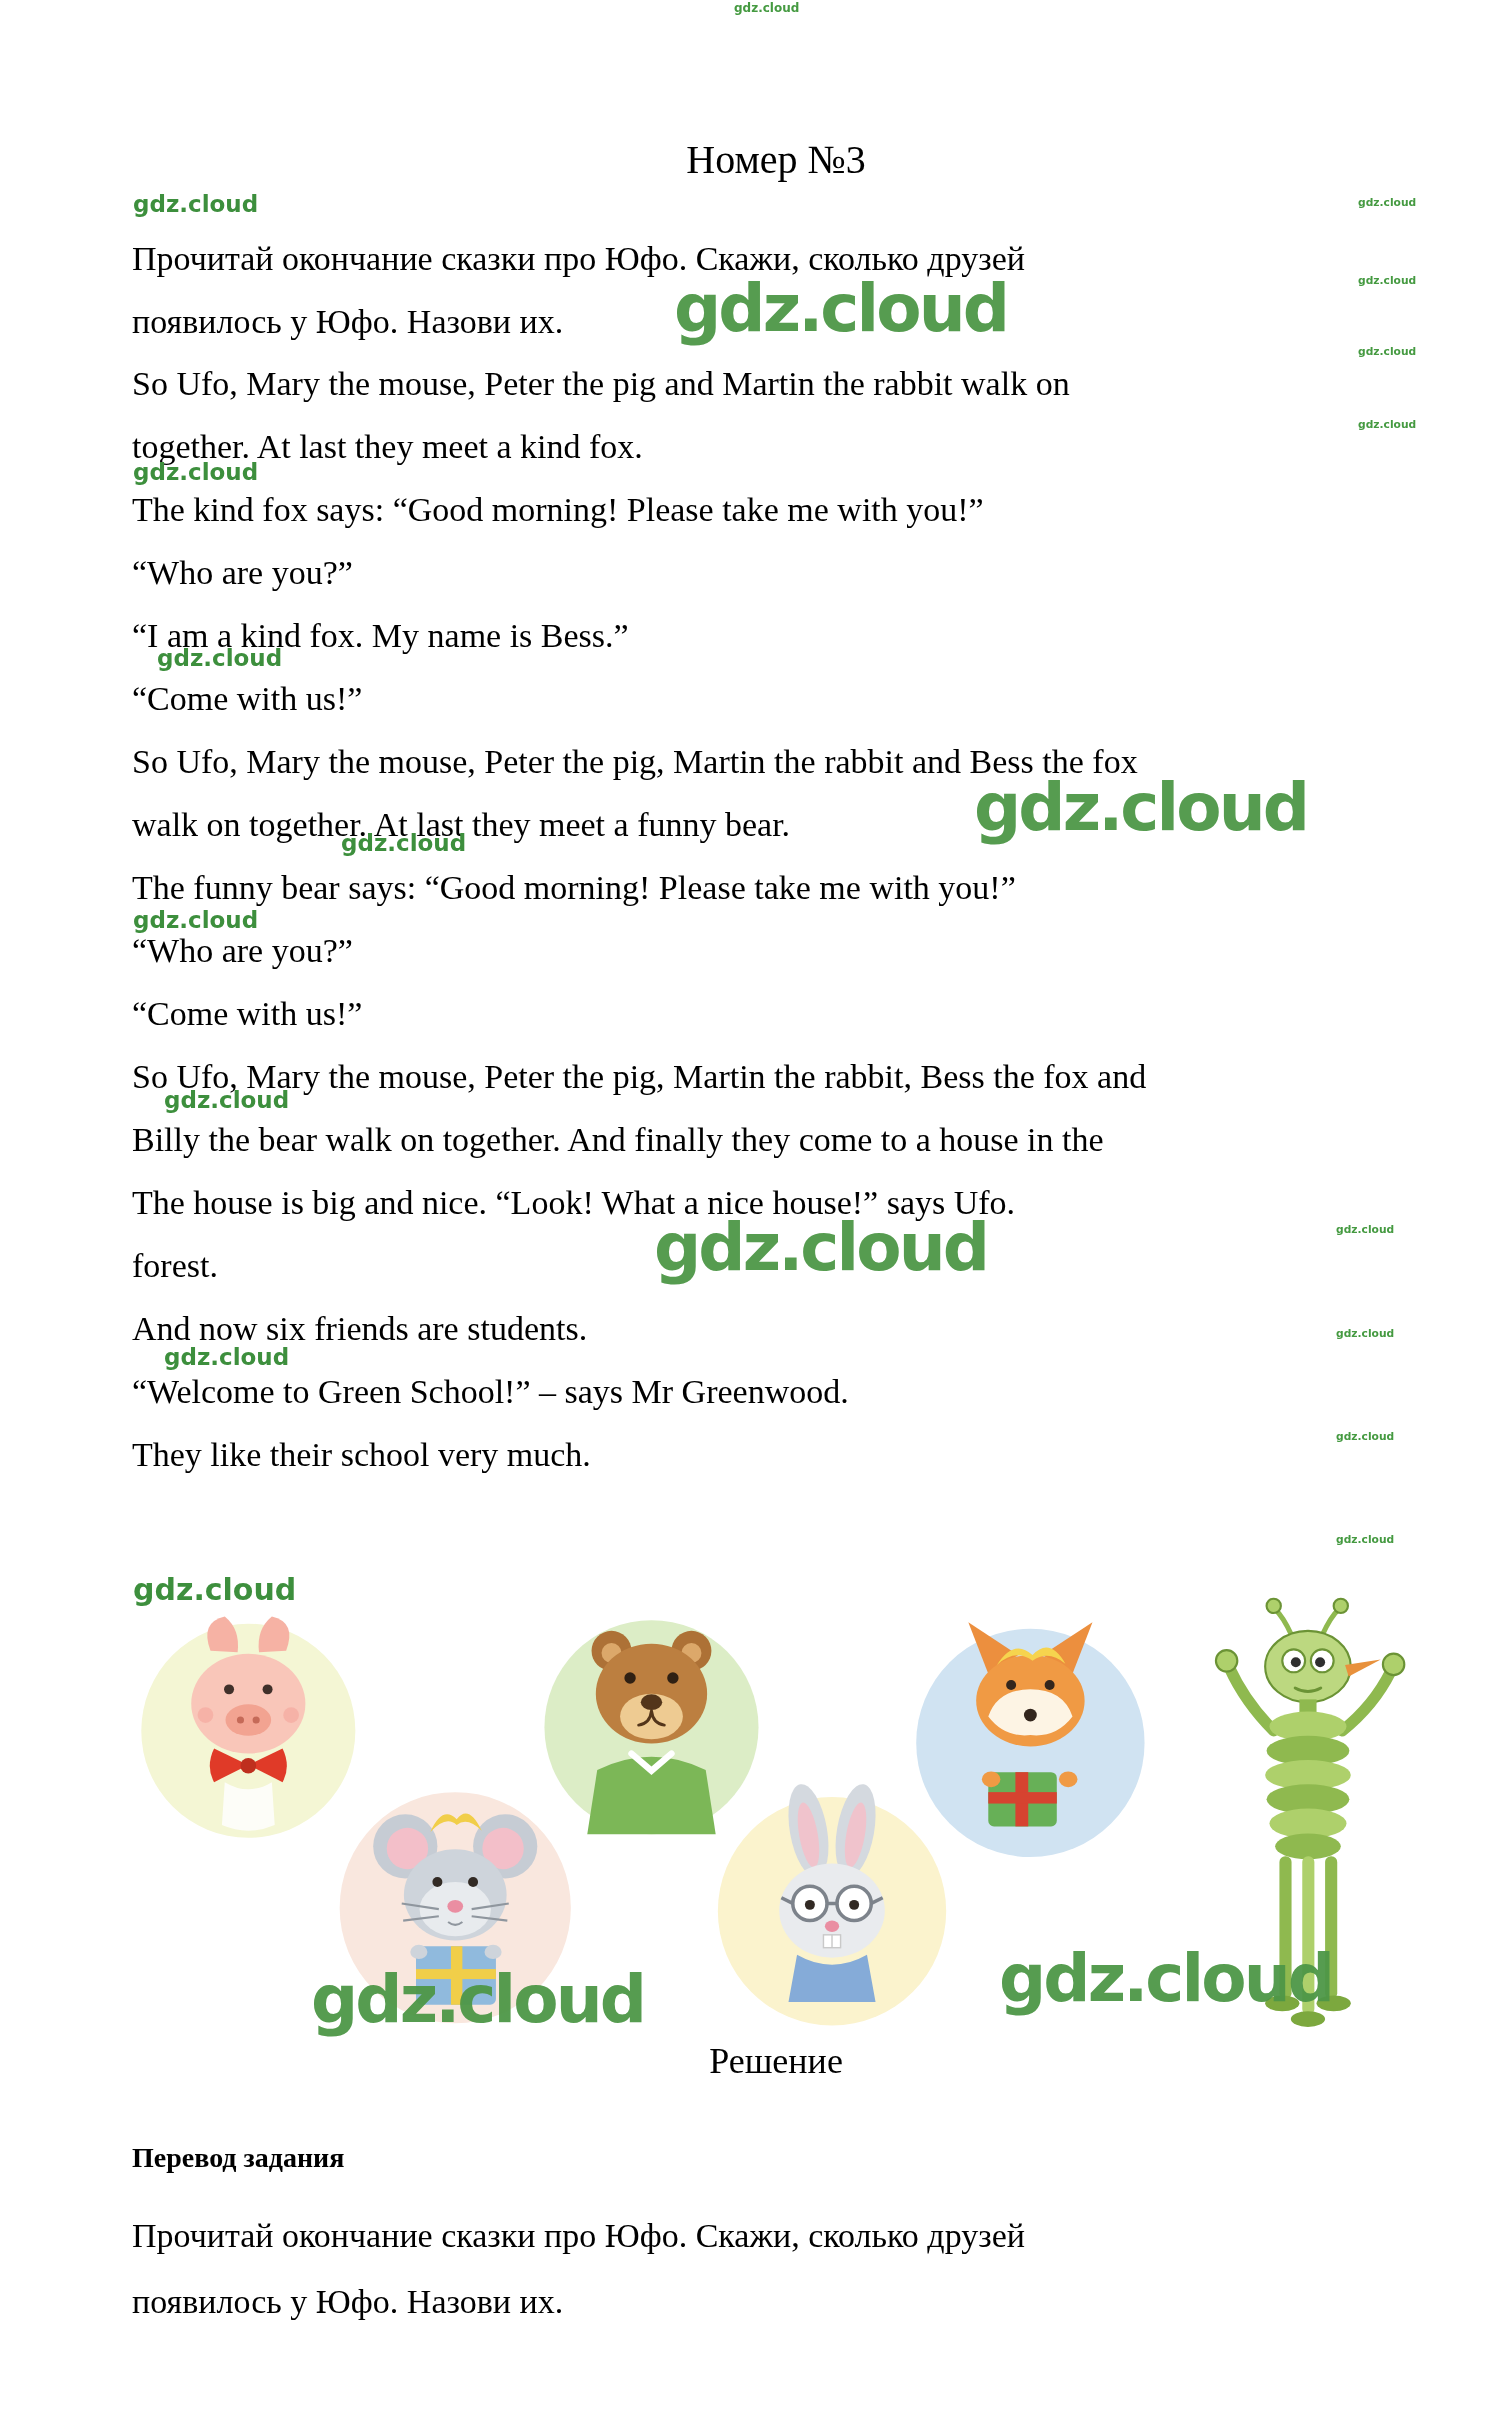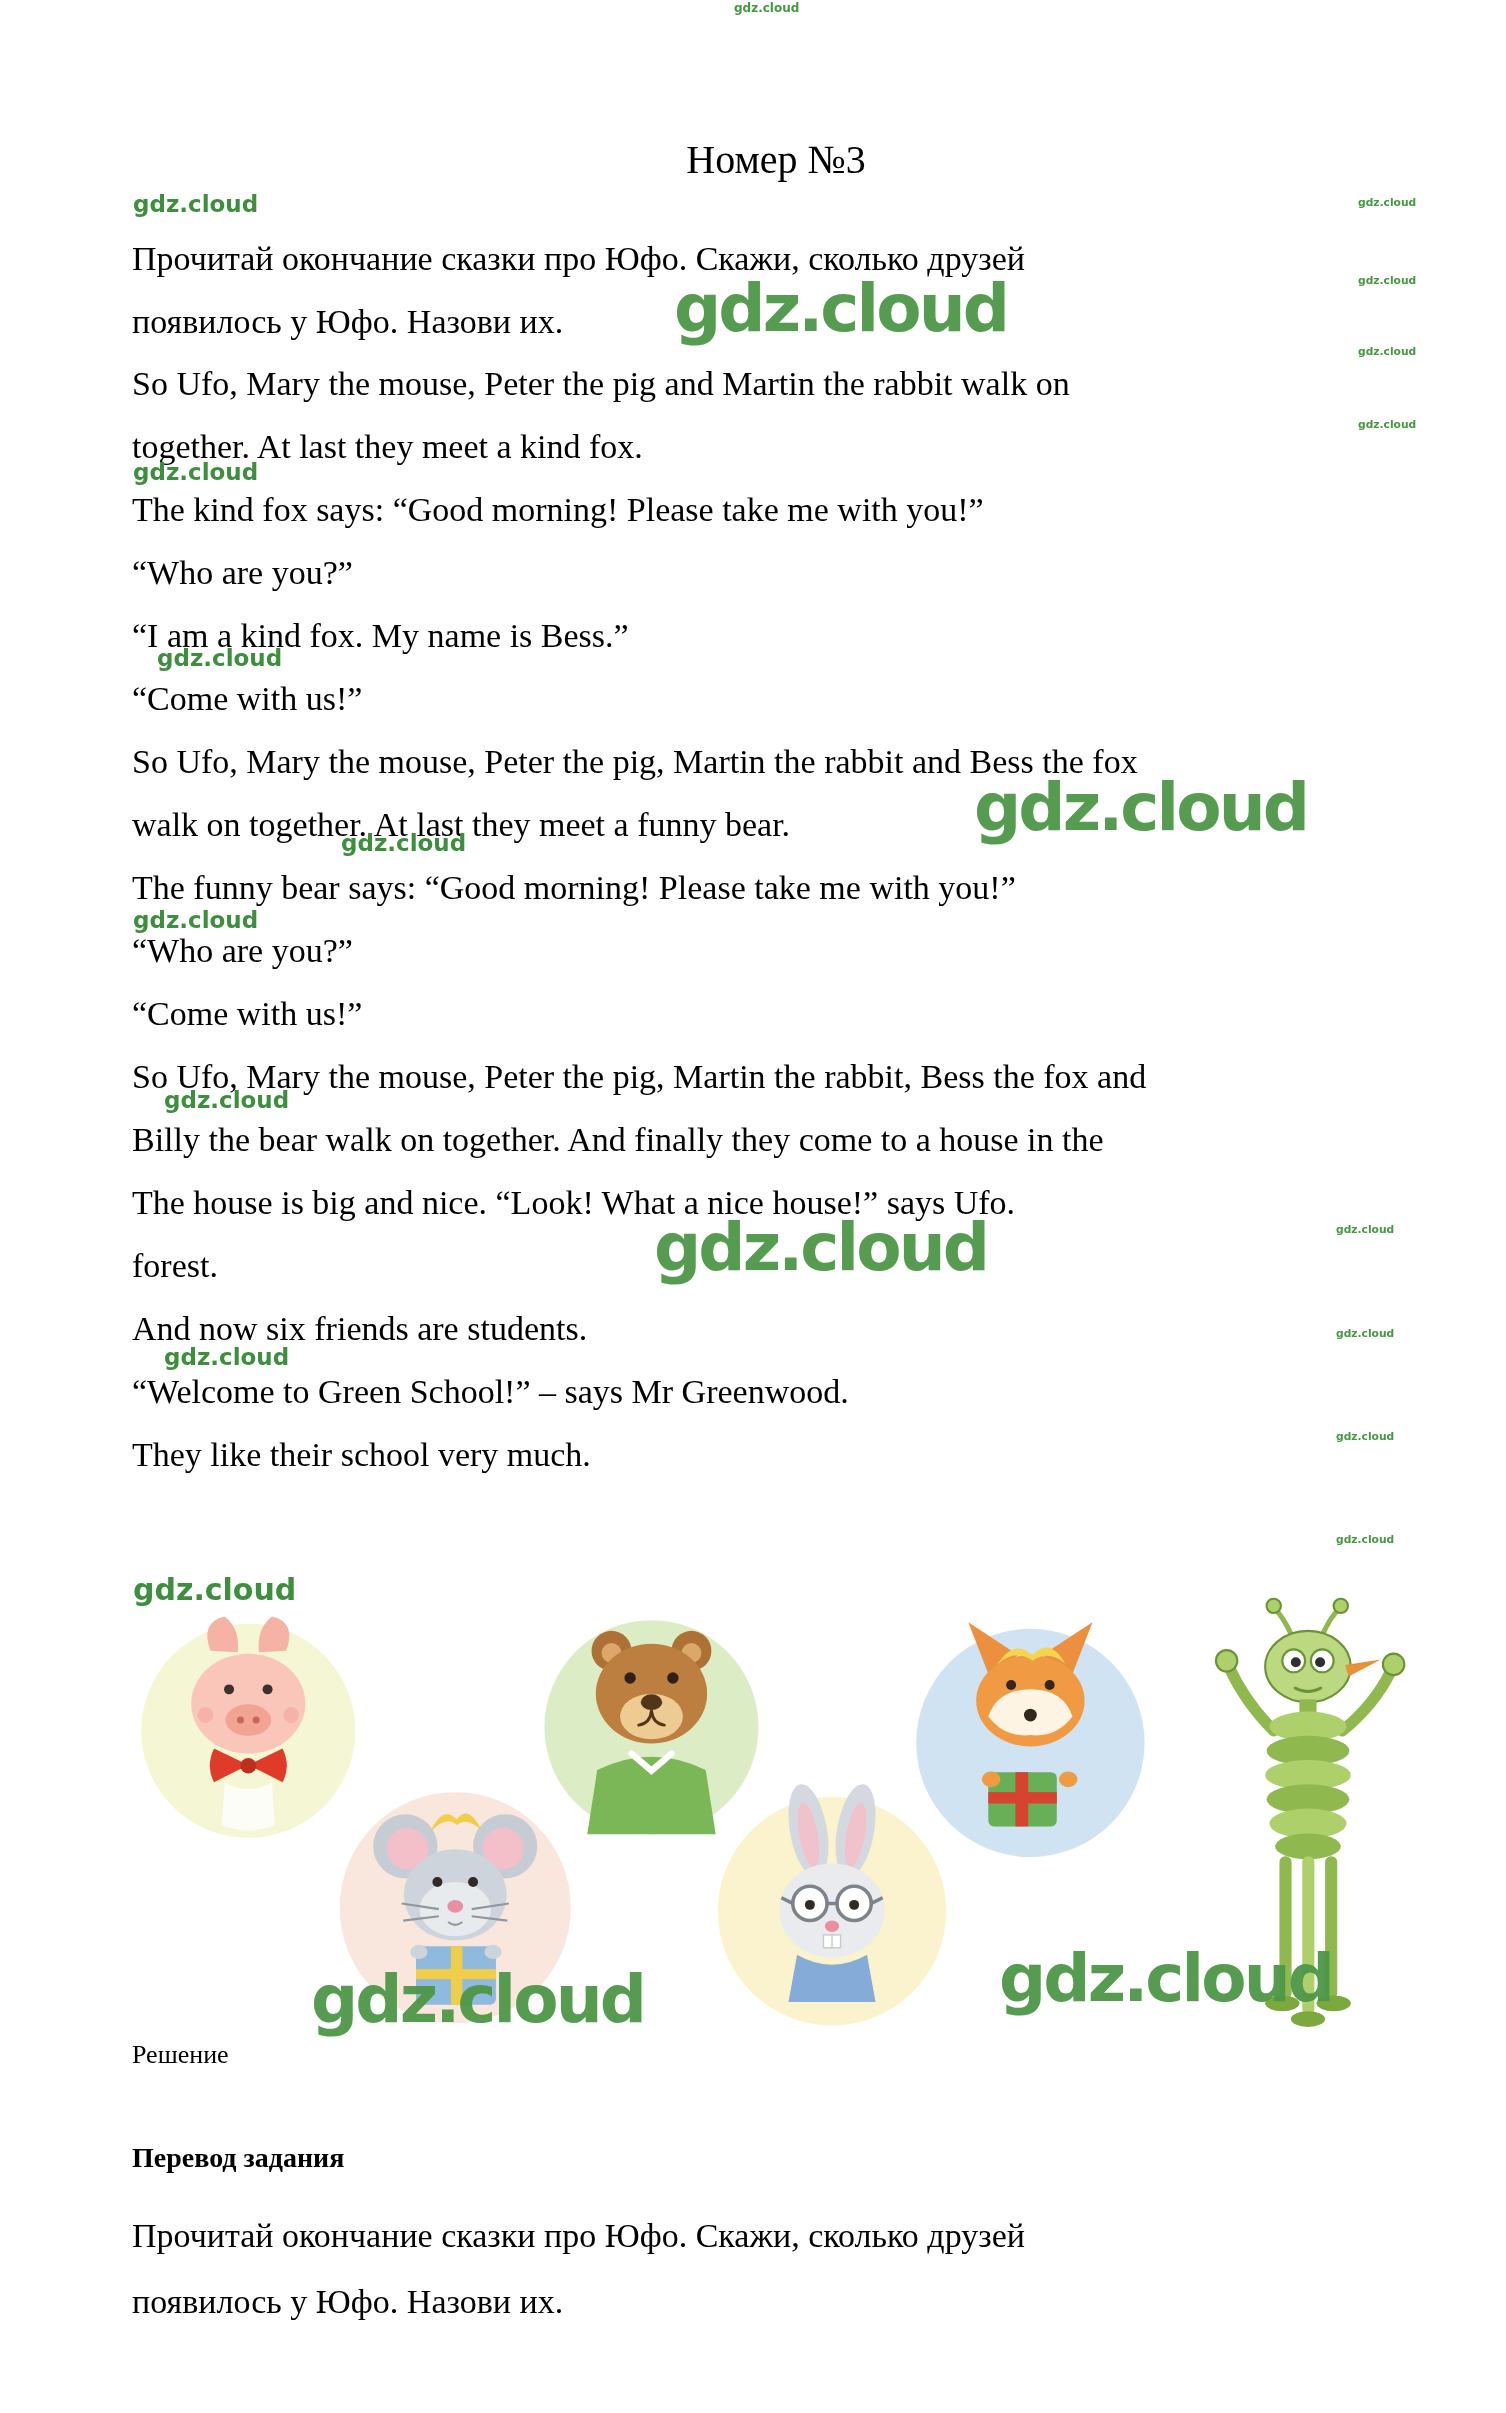--- a/index.html
+++ b/index.html
@@ -32,21 +32,21 @@
     position:absolute; top:227px; left:132px;
     font-size:34px; line-height:64px; z-index:2;
   }
   .story {
     position:absolute; top:352px; left:132px;
     font-size:34px; z-index:2;
   }
   .line { white-space:nowrap; line-height:63px; height:63px; }
   .solution-caption {
     position:absolute; top:2040px; left:132px; width:1288px;
-    font-size:26px; z-index:7;
+    text-align:center; font-size:36px; z-index:7;
   }
   .trans-heading {
     position:absolute; top:2142px; left:132px;
     font-size:28px; font-weight:700; z-index:2;
   }
   .translation {
     position:absolute; top:2203px; left:132px;
     font-size:34px; z-index:2;
   }
   .translation .line { line-height:66px; height:66px; }

